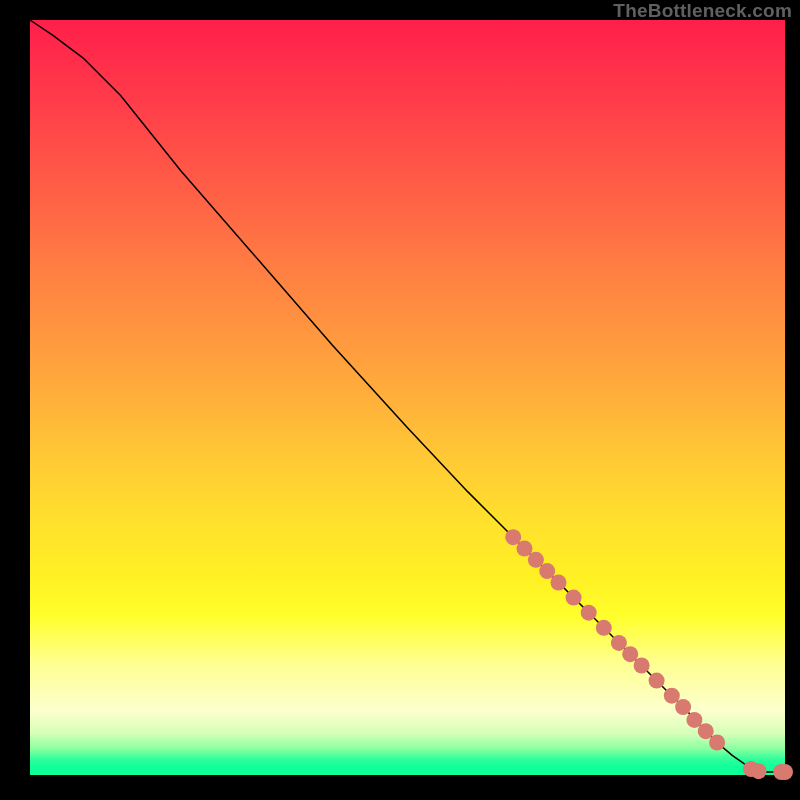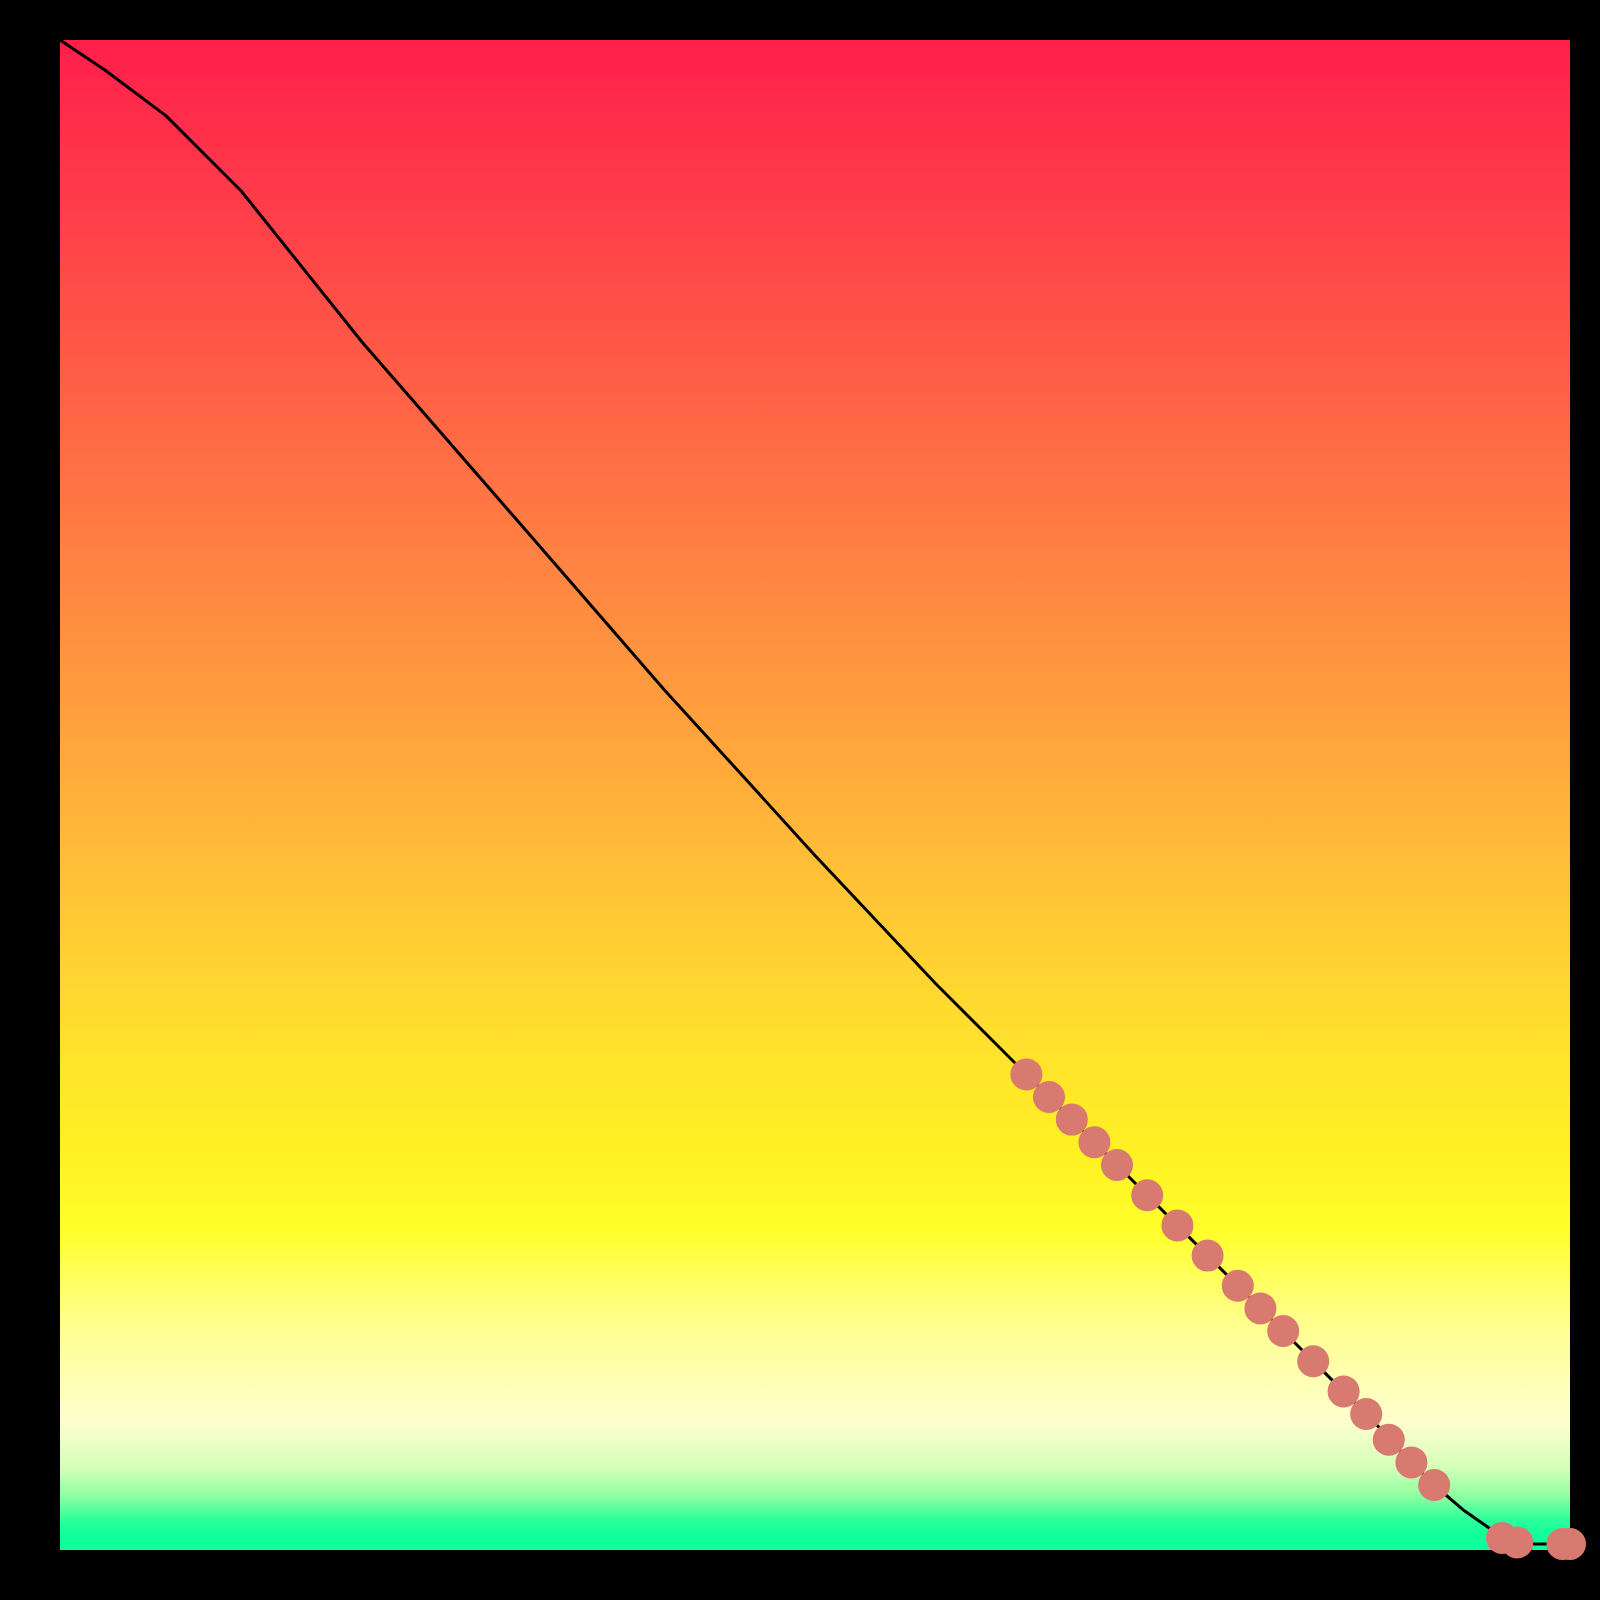--- a/index.html
+++ b/index.html
@@ -98,13 +98,14 @@
           <circle cx="664.4" cy="699.9" r="8" class="dot" fill="#d87a6f"></circle>
           <circle cx="675.7" cy="711.2" r="8" class="dot" fill="#d87a6f"></circle>
           <circle cx="687.1" cy="722.5" r="8" class="dot" fill="#d87a6f"></circle>
           <circle cx="721.0" cy="749.0" r="8" class="dot" fill="#d87a6f"></circle>
           <circle cx="728.6" cy="751.2" r="8" class="dot" fill="#d87a6f"></circle>
           <circle cx="751.2" cy="752.0" r="8" class="dot" fill="#d87a6f"></circle>
           <circle cx="755.0" cy="752.0" r="8" class="dot" fill="#d87a6f"></circle>
         </g>
     </svg>
   </div>
+  <div class="watermark">TheBottleneck.com</div>
 </div>
 
 </body></html>

